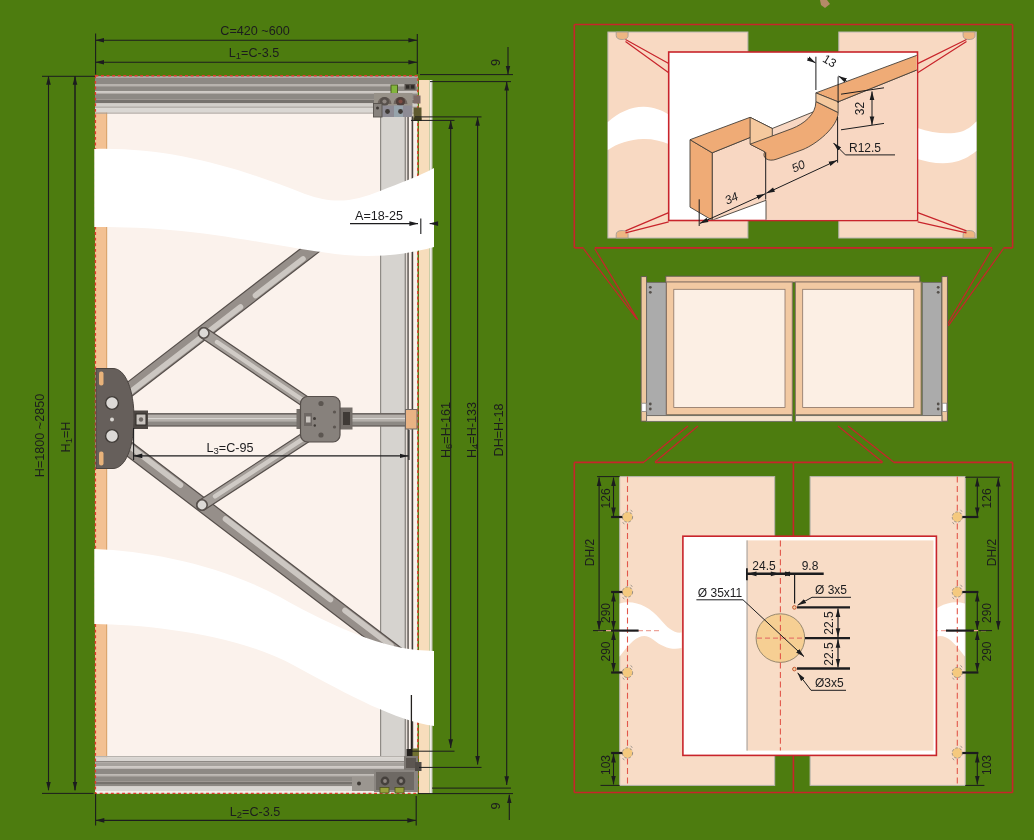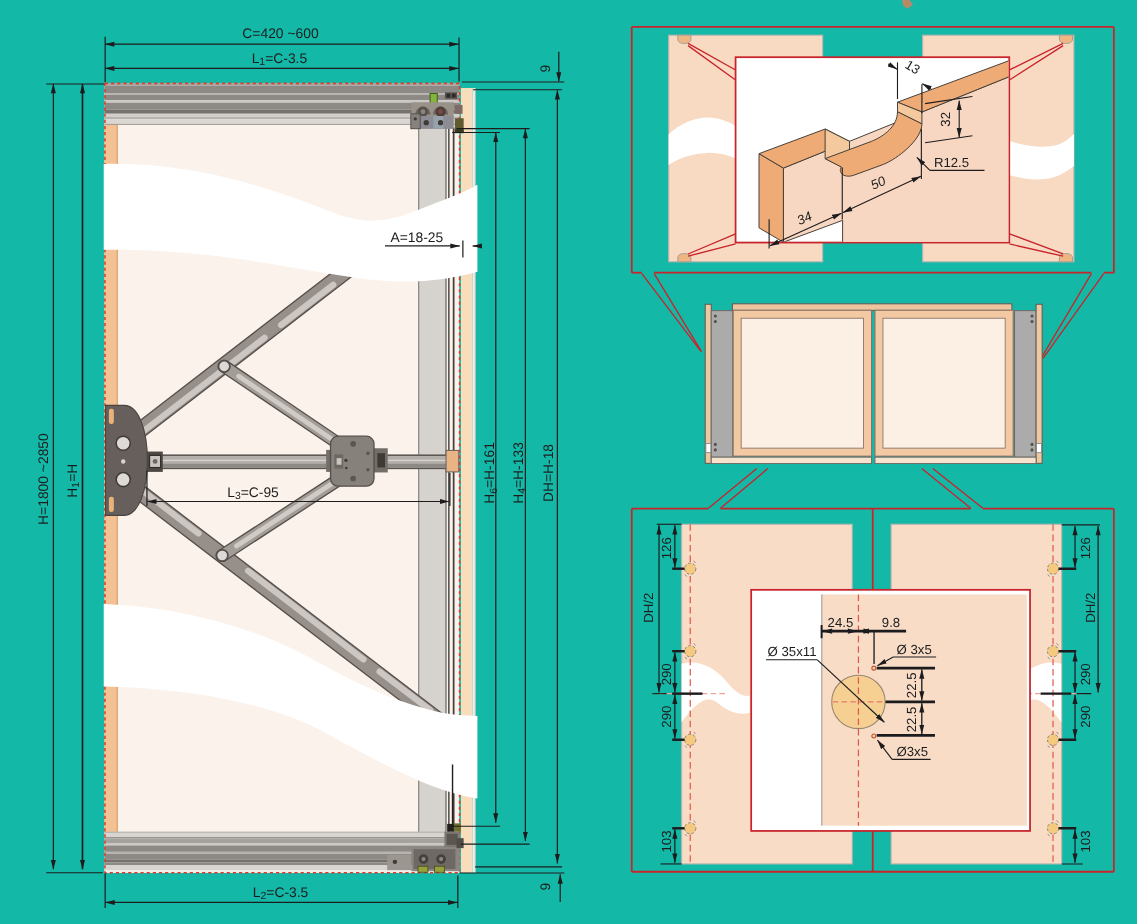--- a/index.html
+++ b/index.html
@@ -1,16 +1,16 @@
 <!DOCTYPE html>
 <html><head>
 <meta charset="utf-8">
 <style>
 html,body{margin:0;padding:0;background:#ffffff;}
-#page{position:relative;width:1034px;height:840px;background:#14b8a6;overflow:hidden;}
+#page{position:relative;width:1034px;height:840px;background:#4d7c0f;overflow:hidden;}
 text{font-family:"Liberation Sans",sans-serif;fill:#1c1c1e;}
 .dim{font-size:12.6px;}
 .dimS{font-size:12px;}
 </style>
 </head>
 <body>
 <div id="page">
 <svg width="1034" height="840" viewBox="0 0 1034 840">
 <defs>
 <marker id="ae" orient="auto" markerUnits="userSpaceOnUse" markerWidth="10" markerHeight="7" refX="8.6" refY="3.5">

